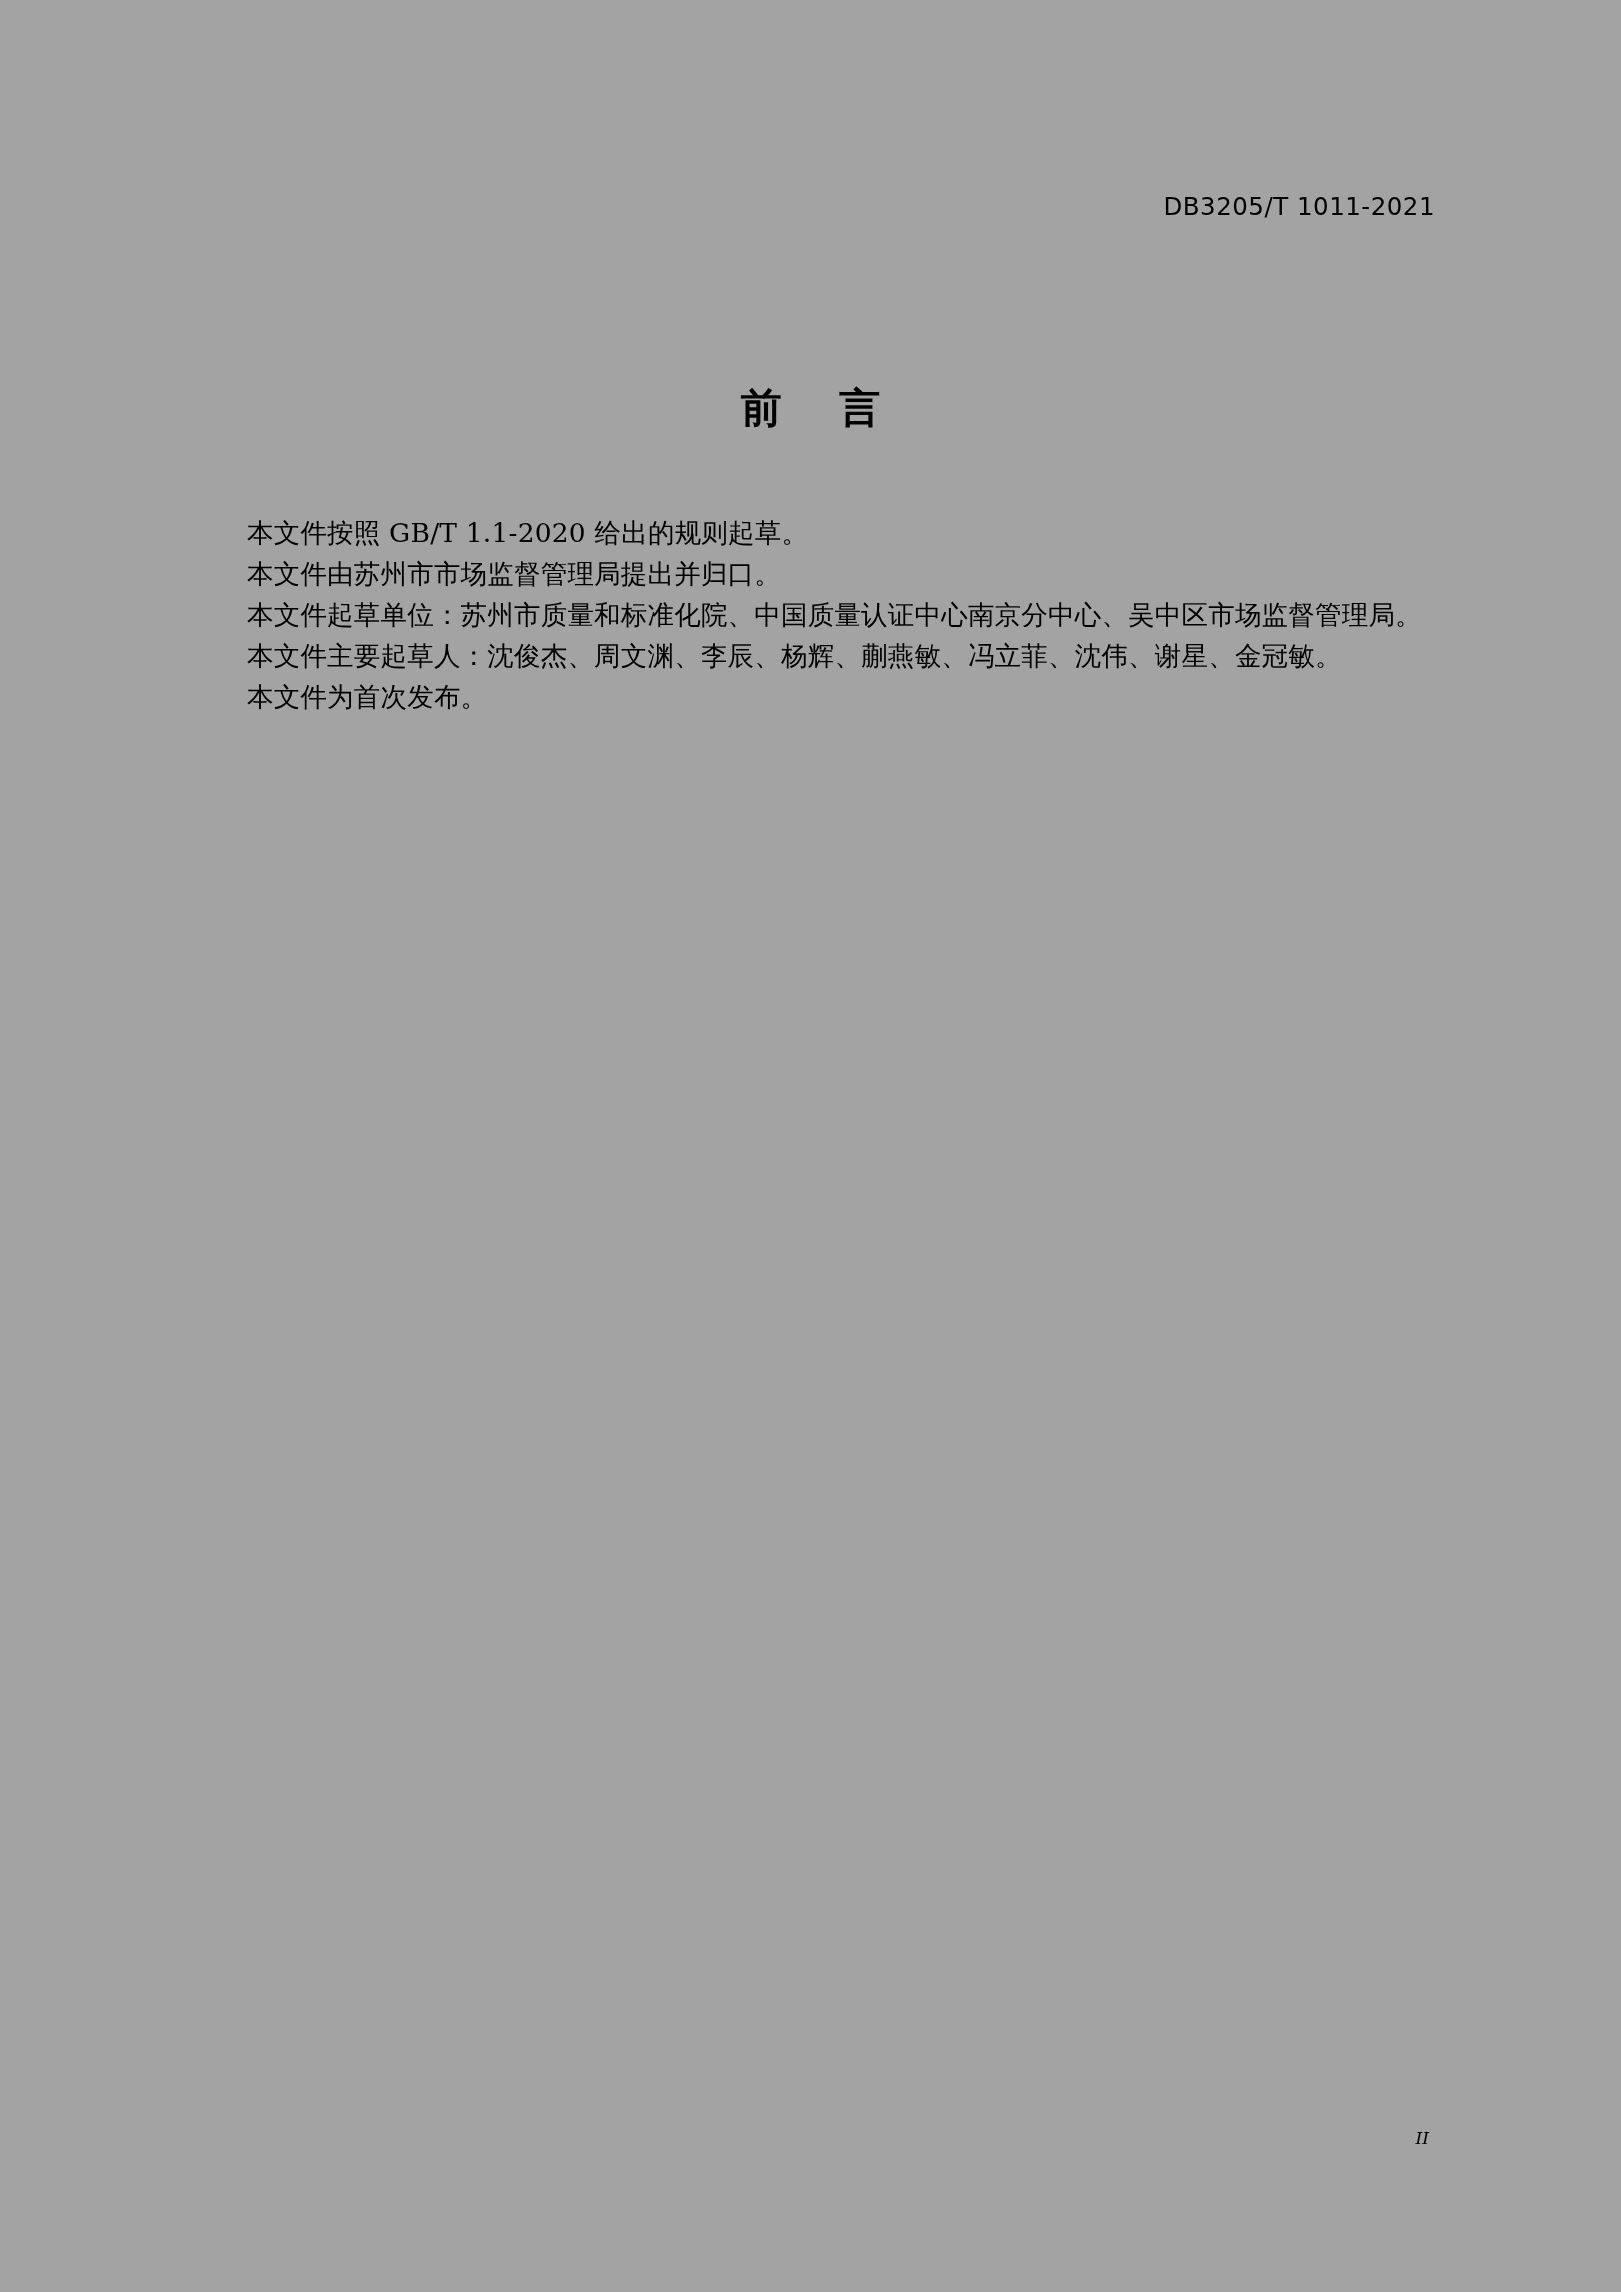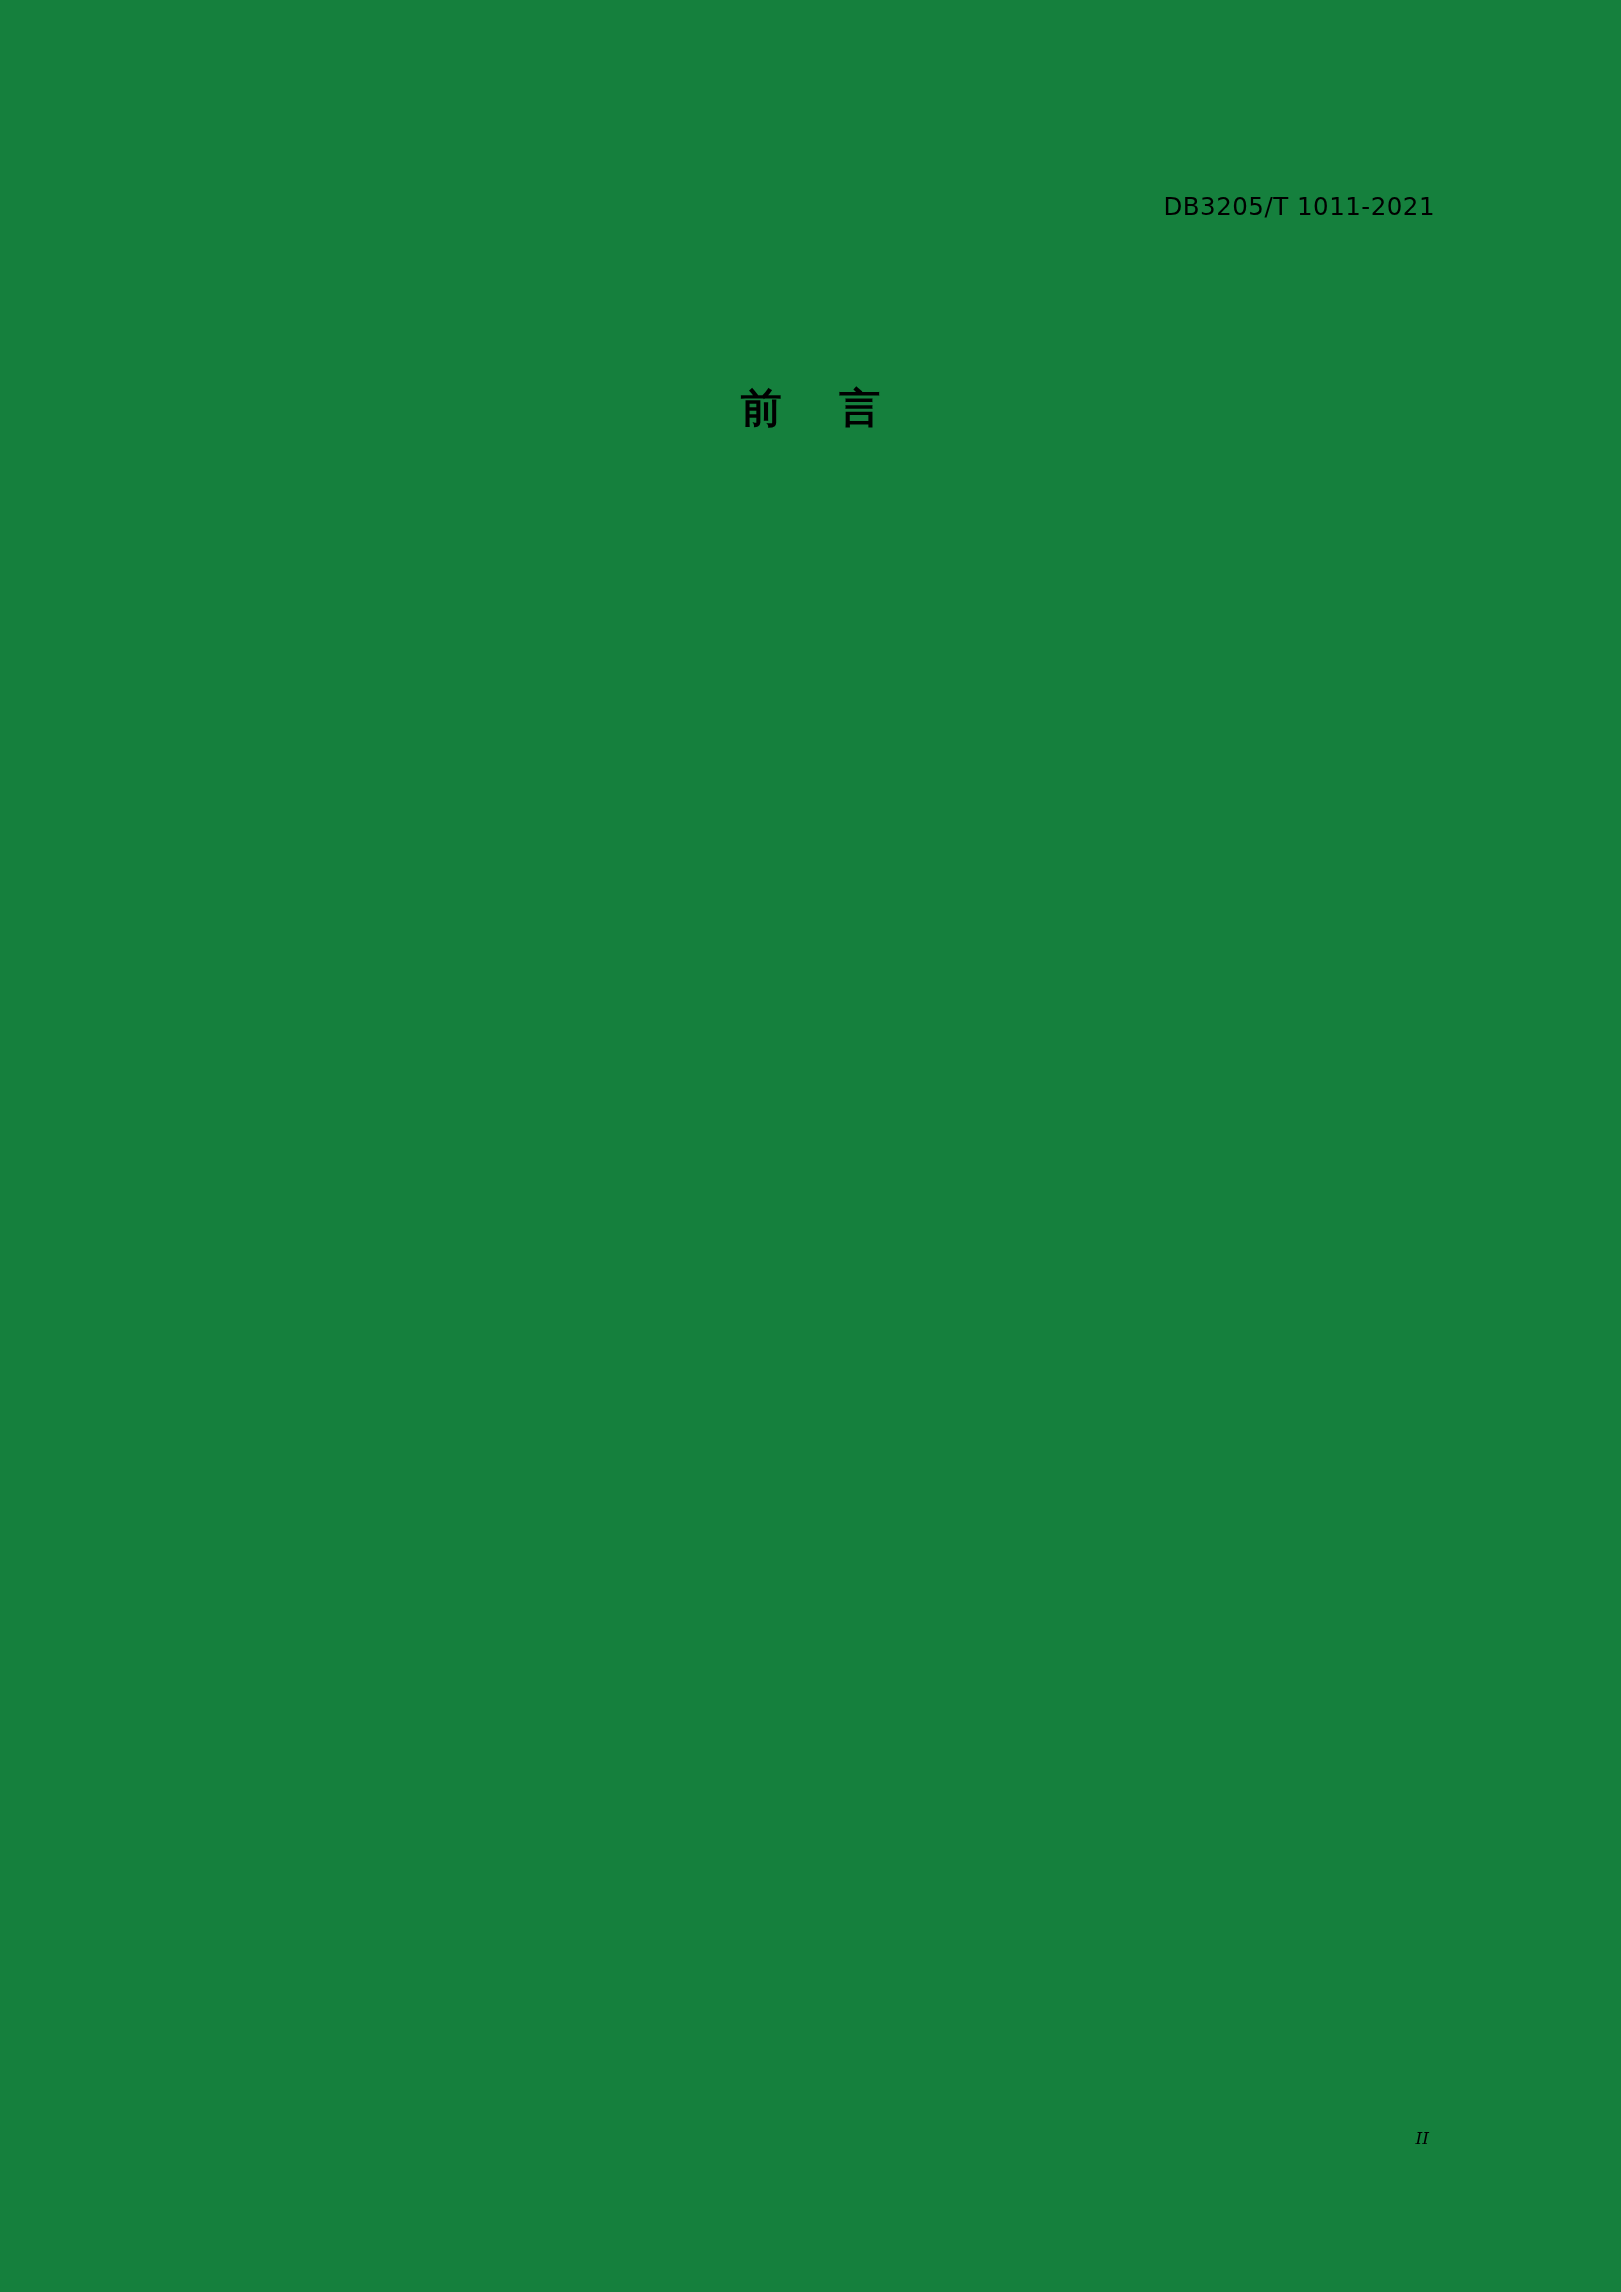--- a/index.html
+++ b/index.html
@@ -4,21 +4,21 @@
 <style>
   html, body {
     margin: 0;
     padding: 0;
     background: #ffffff;
   }
   .page {
     position: relative;
     width: 1621px;
     height: 2293px;
-    background: #15803d;
+    background: #a3a3a3;
     margin: 0 auto;
     overflow: hidden;
     font-family: "Liberation Serif", serif;
     color: #000000;
   }
   .header-code {
     position: absolute;
     top: 192px;
     right: 186px;
     font-family: "DejaVu Sans", sans-serif;
@@ -63,17 +63,24 @@
 </style>
 </head>
 <body>
 
 <div class="page">
 
   <div class="header-code">DB3205/T 1011-2021</div>
 
   <div class="title">前 言</div>
 
+  <div class="body-block">
+    <div class="para">本文件按照 GB/T 1.1-2020 给出的规则起草。</div>
+    <div class="para">本文件由苏州市市场监督管理局提出并归口。</div>
+    <div class="para">本文件起草单位：苏州市质量和标准化院、中国质量认证中心南京分中心、吴中区市场监督管理局。</div>
+    <div class="para">本文件主要起草人：沈俊杰、周文渊、李辰、杨辉、蒯燕敏、冯立菲、沈伟、谢星、金冠敏。</div>
+    <div class="para">本文件为首次发布。</div>
+  </div>
 
   <div class="page-number">II</div>
 
 </div>
 
 
 </body></html>

